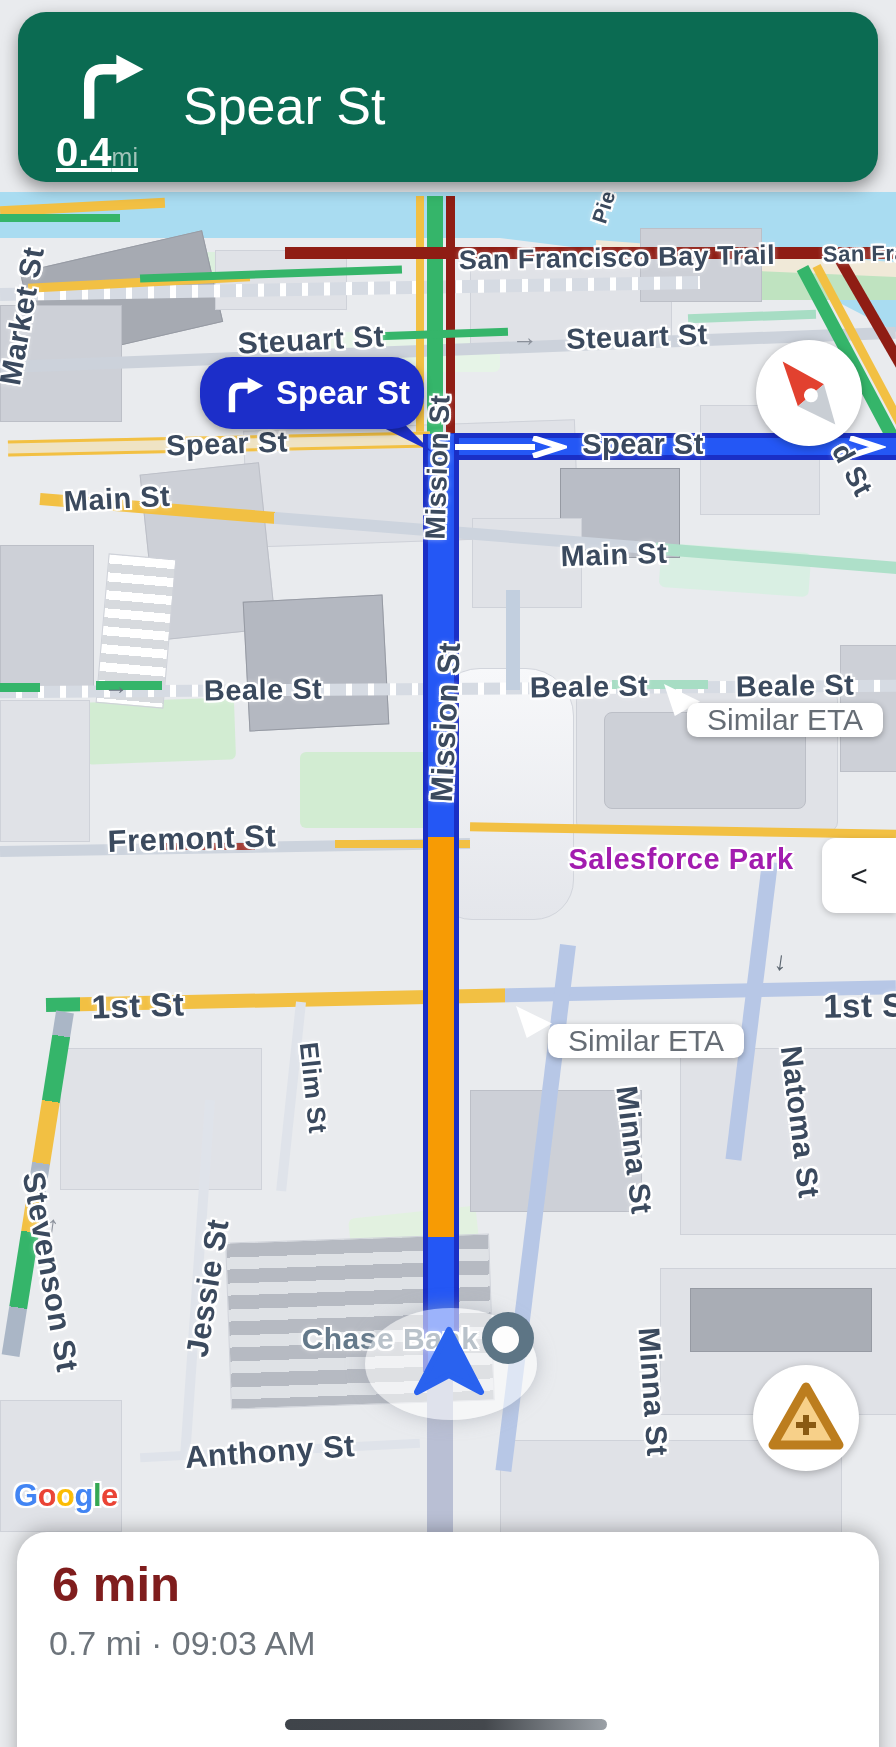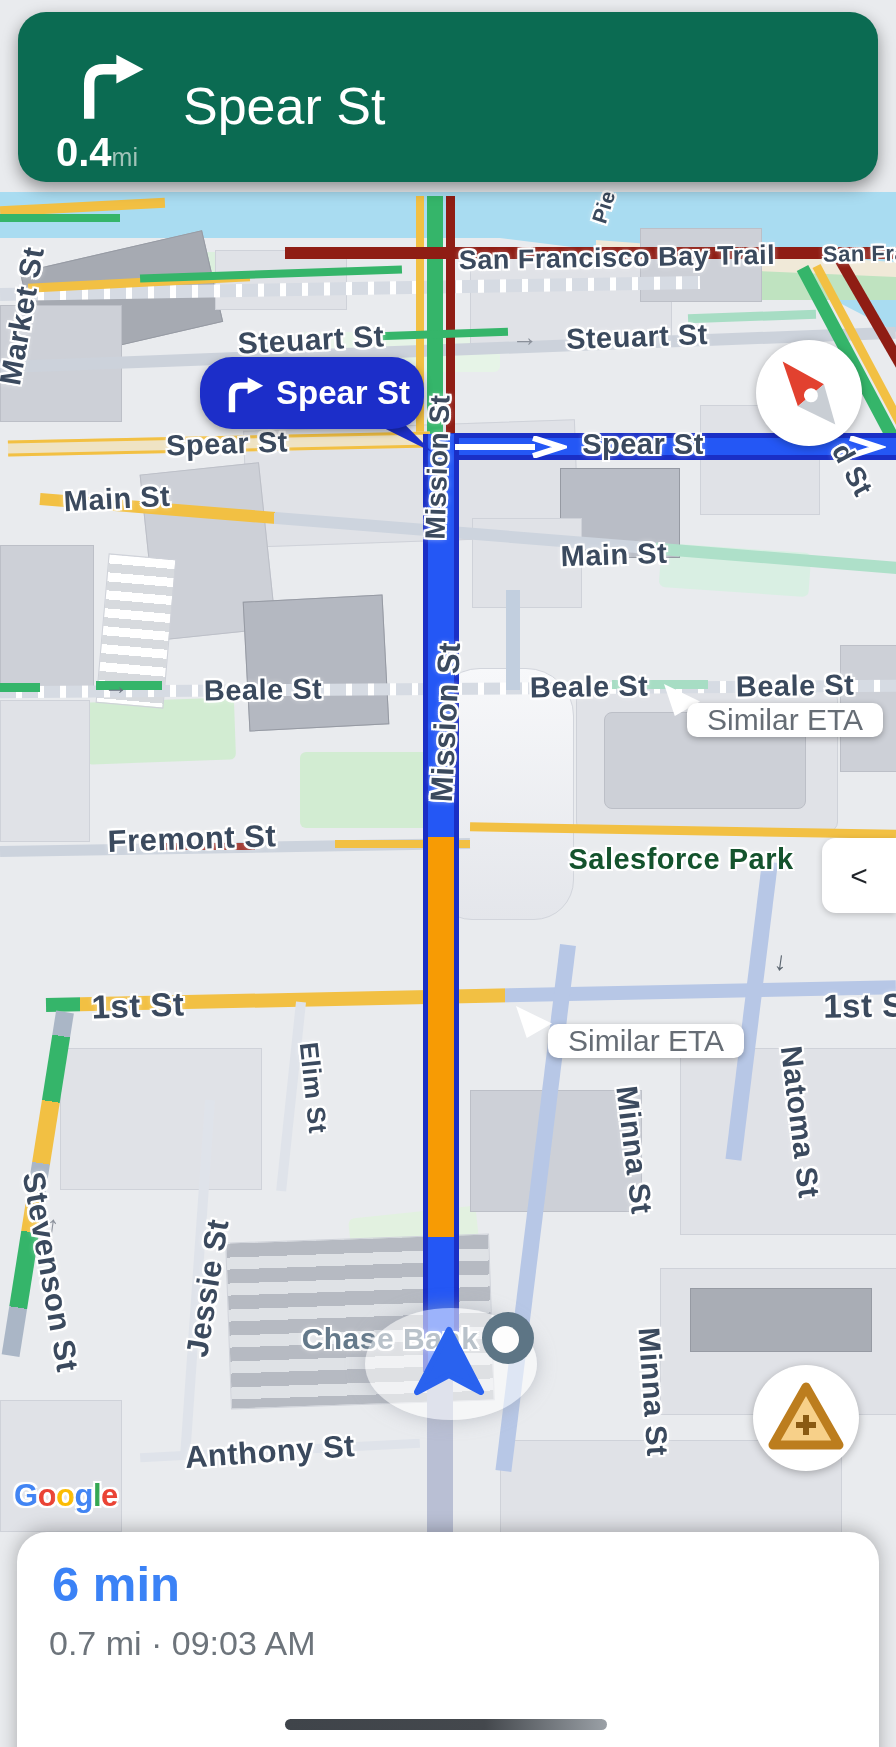--- a/index.html
+++ b/index.html
@@ -38,21 +38,21 @@
   #route-h{position:absolute;left:440px;top:433px;width:456px;height:27px;z-index:5;
     background:#2457f5;border-top:5px solid #1a2fc6;border-bottom:5px solid #1a2fc6;box-sizing:border-box;}
   .route-arrow{z-index:6;}
   
   #map-labels{position:absolute;inset:0;z-index:7;pointer-events:none;}
   .map-label{
     position:absolute;font-weight:700;color:#3b4a5e;white-space:nowrap;letter-spacing:.5px;
     text-shadow:-2px -2px 0 #fff,2px -2px 0 #fff,-2px 2px 0 #fff,2px 2px 0 #fff,
                  0 -2px 0 #fff,0 2px 0 #fff,-2px 0 0 #fff,2px 0 0 #fff,0 0 6px #fff;
   }
-  .map-label.park{color:#14532d;}
+  .map-label.park{color:#a21caf;}
   .map-label.poi{color:#64798a;}
   .roadarrow{position:absolute;z-index:6;color:#79808c;font-weight:700;}
   
   .bubble{
     position:absolute;z-index:8;background:#fff;border-radius:10px;
     box-shadow:0 2px 6px rgba(0,0,0,.3);color:#666d75;font-size:30px;
     padding:0 20px;white-space:nowrap;
   }
   .bubble-tail{position:absolute;z-index:8;width:36px;height:32px;background:#fff;
     clip-path:polygon(0 0,100% 55%,30% 100%);}
@@ -68,34 +68,34 @@
   }
   #nav-callout .txt{color:#fff;font-size:33px;font-weight:700;margin-left:10px;}
   #callout-tail{position:absolute;left:362px;top:420px;z-index:10;width:70px;height:32px;
     background:#1c2ec9;clip-path:polygon(8% 0,100% 100%,55% 0);}
   
   #banner{
     position:absolute;left:18px;top:12px;width:860px;height:170px;z-index:11;
     background:#0b6b52;border-radius:28px;box-shadow:0 6px 16px rgba(0,0,0,.4);
   }
   #banner .street{position:absolute;left:165px;top:64px;color:#fff;font-size:52px;font-weight:400;}
-  #banner .dist{position:absolute;left:38px;top:118px;color:#fff;font-size:40px;font-weight:700;}
+  #banner .dist{position:absolute;left:38px;top:118px;color:#fff;font-size:40px;font-weight:700;text-decoration:underline;}
   #banner .unit{font-size:25px;font-weight:400;color:#a0c3b8;}
   
   #loc-ellipse{position:absolute;left:365px;top:1308px;width:172px;height:112px;z-index:8;
     background:rgba(255,255,255,.55);border-radius:50%;box-shadow:0 0 18px rgba(160,165,175,.6);}
   #sound-ball{position:absolute;left:482px;top:1312px;width:52px;height:52px;border-radius:50%;
     background:#5d7585;z-index:9;}
   #sound-ball .inner{position:absolute;left:10px;top:14px;width:27px;height:27px;border-radius:50%;background:#fdfdfd;}
   
   #bottom-sheet{
     position:absolute;left:17px;top:1532px;width:862px;height:260px;z-index:12;
     background:#fff;border-radius:30px;box-shadow:0 -2px 18px rgba(0,0,0,.28);
   }
-  #sheet-eta{position:absolute;left:35px;top:24px;font-size:49px;font-weight:700;color:#3b82f6;}
+  #sheet-eta{position:absolute;left:35px;top:24px;font-size:49px;font-weight:700;color:#7f1d1d;}
   #sheet-detail{position:absolute;left:32px;top:92px;font-size:34px;color:#6d747b;}
   #sheet-handle{position:absolute;left:268px;top:187px;width:322px;height:11px;border-radius:6px;
     background:linear-gradient(90deg,#3f444a 0%,#44484d 62%,#9aa0a6 100%);}
   
   #google-logo{position:absolute;left:14px;top:1478px;z-index:9;font-size:31px;font-weight:700;letter-spacing:-.5px;
     text-shadow:-2px -2px 0 #fff,2px -2px 0 #fff,-2px 2px 0 #fff,2px 2px 0 #fff,0 0 5px #fff;}
   .striperows{background:repeating-linear-gradient(180deg,#b6bac2 0 14px,#dfe2e6 14px 26px);}
   .crossrows{background:repeating-linear-gradient(180deg,#ffffff 0 9px,#d7dade 9px 18px);}
 </style>
 </head>

